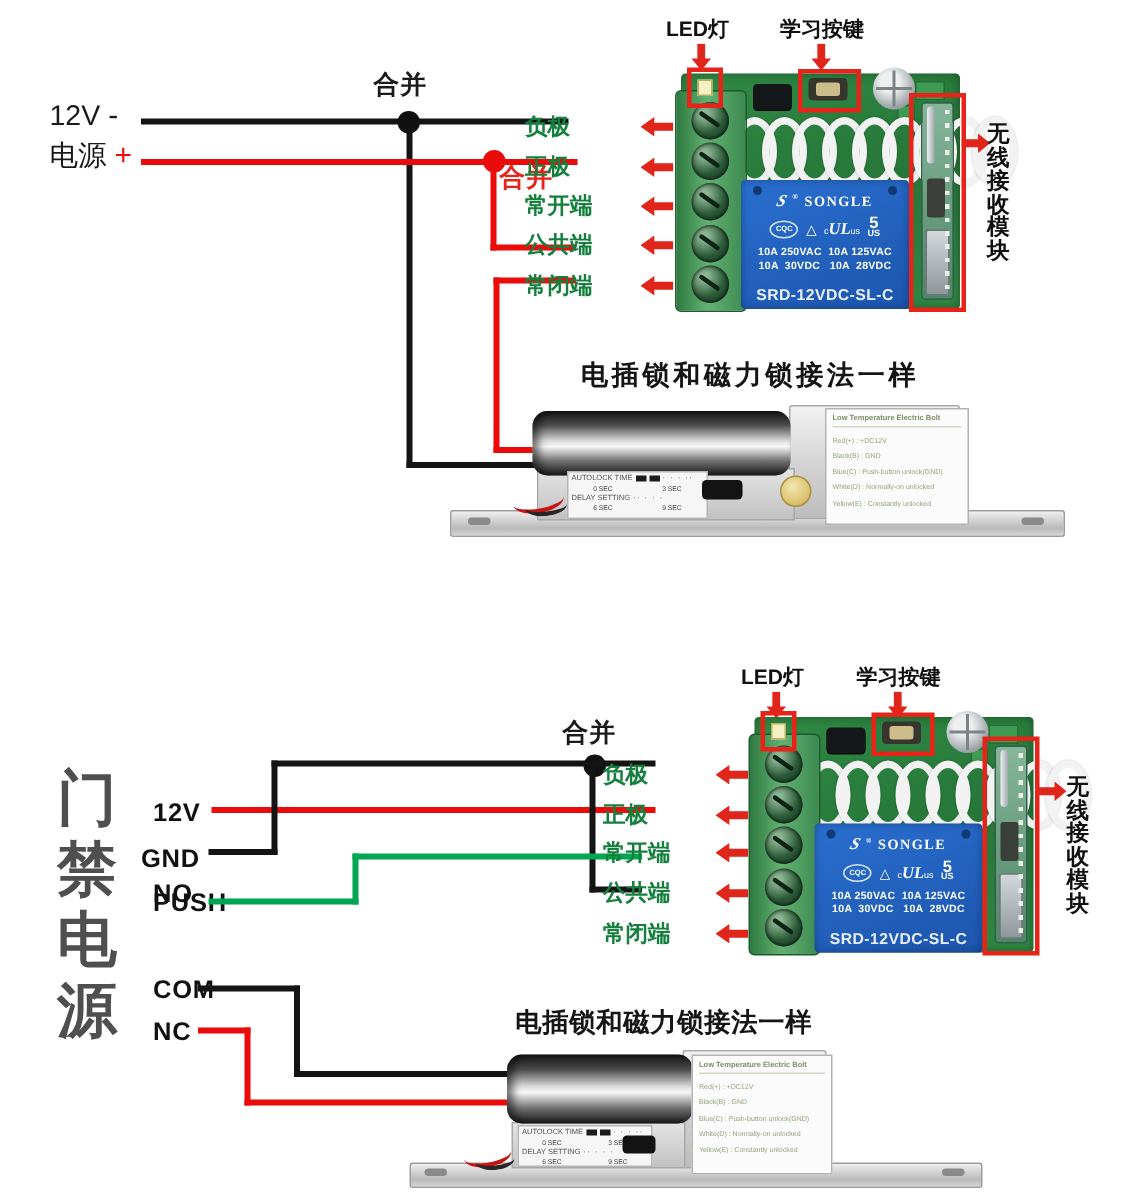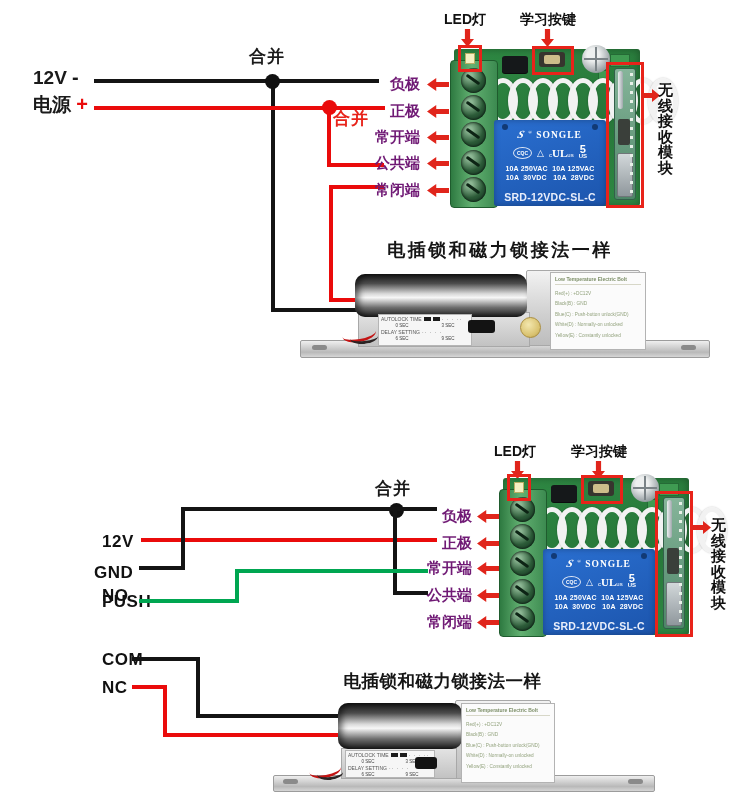--- a/index.html
+++ b/index.html
@@ -7,23 +7,23 @@
   .canvas{position:relative;width:750px;height:802px;background:#fff;overflow:hidden;}
   .wire{position:absolute;}
   .wk{background:#141414;}
   .wr{background:#ea0b0b;}
   .wg{background:#00a651;}
   .h{height:4px;} .v{width:4px;}
   .jdot{position:absolute;width:15px;height:15px;border-radius:50%;}
   .jk{background:#111;} .jr{background:#ea0b0b;}
   .merge{position:absolute;font-size:17px;font-weight:bold;color:#1a1a1a;letter-spacing:1px;}
   .merge.red{color:#e8231a;}
-  .pwr{position:absolute;font-size:19px;font-weight:bold;color:#1a1a1a;line-height:26px;white-space:nowrap;}
+  .pwr{position:absolute;font-size:19px;font-weight:normal;color:#1a1a1a;line-height:26px;white-space:nowrap;}
   .pwr .sign{font-size:20px;} .pwr .plus{color:#ea0b0b;}
-  .term-label{position:absolute;width:70px;text-align:right;font-size:15px;font-weight:bold;color:#701a75;white-space:nowrap;}
+  .term-label{position:absolute;width:70px;font-size:15px;font-weight:bold;color:#15803d;white-space:nowrap;}
   .pin-label{position:absolute;font-size:17px;font-weight:bold;color:#111;letter-spacing:0.5px;}
   .top-label{position:absolute;font-size:14px;font-weight:bold;color:#111;white-space:nowrap;}
   .arrL,.arrR,.arrD{position:absolute;background:#e0251b;}
   .arrL{width:22px;height:13px;clip-path:polygon(0 50%,42% 0,42% 30%,100% 30%,100% 70%,42% 70%,42% 100%);}
   .arrR{width:19px;height:13px;clip-path:polygon(100% 50%,58% 0,58% 30%,0 30%,0 70%,58% 70%,58% 100%);}
   .arrD{width:13px;height:18px;clip-path:polygon(50% 100%,0 56%,30% 56%,30% 0,70% 0,70% 56%,100% 56%);}
   .vtext{position:absolute;width:17px;font-size:15px;font-weight:bold;color:#111;line-height:15.5px;word-break:break-all;text-align:center;}
   .vtext.big{width:44px;font-size:40px;line-height:47px;color:#4f4f4f;}
   .heading{position:absolute;text-align:center;font-weight:bold;color:#151515;white-space:nowrap;}
 
@@ -45,21 +45,21 @@
   .coil{position:absolute;display:flex;}
   .loop{width:20px;height:36px;border:5px solid #f2f2f2;border-radius:50%;margin-left:-10px;box-shadow:0 0 2px rgba(0,0,0,.25);}
   .relay{position:absolute;left:44px;top:76px;width:112px;height:86px;background:linear-gradient(160deg,#2a6fd0,#1c55ad);border-radius:3px;box-shadow:inset 0 0 6px rgba(0,0,0,.3);color:#fff;}
   .relay .pin-dot{position:absolute;top:4px;width:6px;height:6px;border-radius:50%;background:#123a75;}
   .r-brand{position:absolute;left:0;top:8px;width:100%;text-align:center;font-size:9.5px;font-weight:bold;font-family:"Liberation Serif","DejaVu Serif",serif;letter-spacing:1px;}
   .r-brand .slogo{display:inline-block;transform:skewX(-18deg);font-style:italic;font-size:11px;margin-right:3px;}
   .r-brand sup{font-size:5px;}
   .r-cert{position:absolute;left:0;top:26px;width:100%;display:flex;justify-content:center;align-items:center;gap:5px;}
   .r-cqc{font-size:5px;font-weight:bold;border:1px solid #dfe7f5;border-radius:50%;padding:2px 3px;}
   .r-tri{font-size:9px;}
-  .r-ul{font-size:6px;} .r-ul b{font-size:11px;font-family:"Liberation Serif",serif;}
+  .r-ul{font-size:6px;} .r-ul b{font-size:11px;font-family:"Liberation Serif",serif;font-style:italic;}
   .r-five{line-height:7px;text-align:center;font-weight:bold;} .r-five b{font-size:11px;display:block;} .r-five i{font-style:normal;font-size:6px;display:block;}
   .r-rate{position:absolute;left:0;width:100%;text-align:center;font-size:7px;font-weight:bold;white-space:pre;letter-spacing:0.2px;}
   .r-model{position:absolute;left:0;bottom:3px;width:100%;text-align:center;font-size:10.5px;font-weight:bold;color:#e9eefb;letter-spacing:0.3px;}
   .rx-strip{position:absolute;left:5px;top:3px;width:20px;height:130px;background:linear-gradient(180deg,#86b59a,#4e8668);border-radius:3px;border:1px solid #33604a;}
   .rx-rod{position:absolute;left:3px;top:2px;width:5px;height:38px;background:linear-gradient(90deg,#eceff0,#9fa8ac);border-radius:3px;}
   .rx-chip{position:absolute;left:3px;top:50px;width:12px;height:26px;background:#3a3f3a;border-radius:2px;}
   .rx-metal{position:absolute;left:2px;top:84px;width:14px;height:42px;background:linear-gradient(180deg,#d2d8da,#8f979c);border-radius:2px;border:1px solid #6f7679;}
   .rx-dots{position:absolute;left:15px;top:4px;width:3px;height:122px;background:repeating-linear-gradient(180deg,#e8f0e8 0 3px,transparent 3px 9px);}
 
   
@@ -221,20 +221,21 @@
       <div class="ib-line">Red(+) : +DC12V</div>
       <div class="ib-line">Black(B) : GND</div>
       <div class="ib-line">Blue(C) : Push-button unlock(GND)</div>
       <div class="ib-line">White(D) : Normally-on unlocked</div>
       <div class="ib-line">Yellow(E) : Constantly unlocked</div>
     </div>
     <div class="pig red" style="left:42px;top:58px;width:34px;height:13px;transform:rotate(-10deg);"></div>
     <div class="pig blk" style="left:50px;top:63px;width:28px;height:10px;transform:rotate(-6deg);"></div>
   </div>
 
+  <div class="vtext big" style="left:36px;top:510px;">门禁电源</div>
 
   <div class="pin-label" style="left:102px;top:532px;">12V</div>
   <div class="pin-label" style="left:94px;top:563px;">GND</div>
   <div class="pin-label" style="left:102px;top:592px;">PUSH</div>
   <div class="pin-label" style="left:102px;top:586px;">NO</div>
   <div class="pin-label" style="left:102px;top:650px;">COM</div>
   <div class="pin-label" style="left:102px;top:678px;">NC</div>
 
   <div class="merge" style="left:375px;top:477px;">合并</div>
   <div class="jdot jk" style="left:389px;top:503px;"></div>

